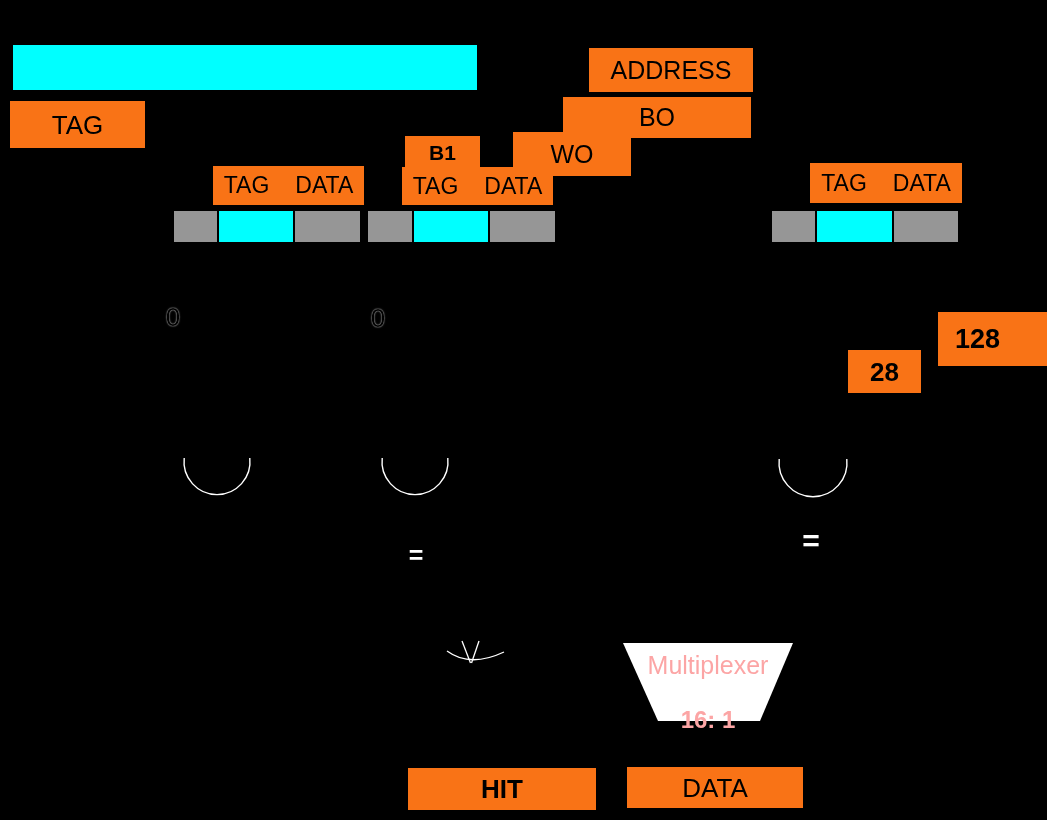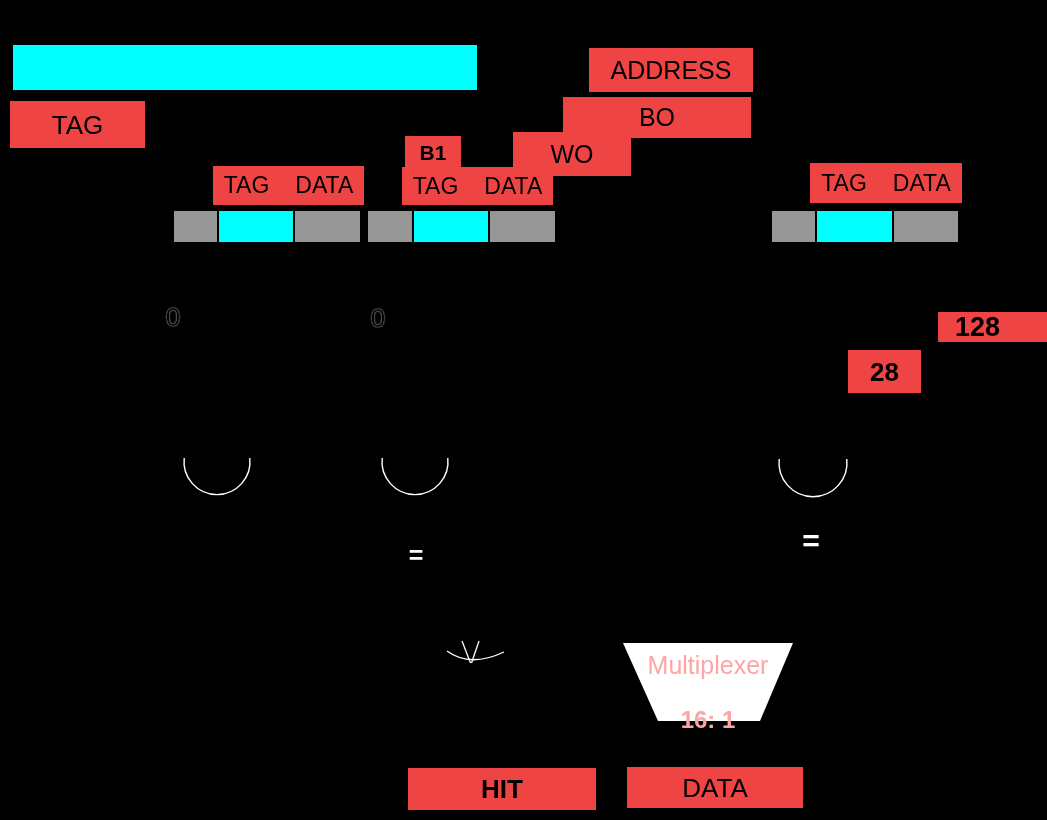--- a/index.html
+++ b/index.html
@@ -1,21 +1,21 @@
 <!DOCTYPE html>
 <html><head>
 <meta charset="utf-8">
 <style>
   html,body{margin:0;padding:0;background:#000;}
   .canvas{
     position:relative;width:1047px;height:820px;background:#000;overflow:hidden;
     font-family:"Liberation Sans","DejaVu Sans",sans-serif;color:#000;
   }
   .box{
-    position:absolute;background:#ef4444;color:#000;
+    position:absolute;background:#f97316;color:#000;
     display:flex;align-items:center;justify-content:center;
     font-size:25px;line-height:1;white-space:nowrap;
   }
   .bold{font-weight:bold;}
   .cyanbar{position:absolute;background:#00ffff;}
   .hdr{gap:26px;font-size:23px;}
   .row{position:absolute;display:flex;gap:2px;}
   .seg{height:100%;}
   .seg.gray{background:#969696;}
   .seg.cyan{background:#00ffff;}
@@ -44,21 +44,21 @@
 
   <div class="box" style="left:589px;top:48px;width:164px;height:44px;">
     <span>ADDRESS</span>
   </div>
   <div class="box" style="left:563px;top:97px;width:188px;height:41px;">
     <span>BO</span>
   </div>
   <div class="box" style="left:513px;top:132px;width:118px;height:44px;">
     <span>WO</span>
   </div>
-  <div class="box bold" style="left:405px;top:136px;width:56px;height:32px;font-size:21px;">
+  <div class="box bold" style="left:405px;top:136px;width:75px;height:32px;font-size:21px;">
     <span>B1</span>
   </div>
 
   <div class="box hdr" style="left:213px;top:166px;width:151px;height:39px;">
     <span>TAG</span>
     <span>DATA</span>
   </div>
   <div class="box hdr" style="left:402px;top:167px;width:151px;height:38px;">
     <span>TAG</span>
     <span>DATA</span>
@@ -83,21 +83,21 @@
     <div class="seg cyan" style="width:75px;"></div>
     <div class="seg gray" style="width:64px;"></div>
   </div>
 
   <div class="zero" style="left:160px;top:304px;width:26px;text-align:center;">0</div>
   <div class="zero" style="left:365px;top:305px;width:26px;text-align:center;">0</div>
 
   <div class="box bold" style="left:848px;top:307px;width:73px;height:43px;font-size:26px;margin-top:43px;">
     <span>28</span>
   </div>
-  <div class="box bold" style="left:938px;top:312px;width:109px;height:30px;font-size:27px;padding-right:30px;box-sizing:border-box;">
+  <div class="box bold" style="left:938px;top:312px;width:109px;height:54px;font-size:27px;padding-right:30px;box-sizing:border-box;">
     <span>128</span>
   </div>
 
   <svg class="overlay" width="1047" height="820" viewBox="0 0 1047 820">
     <path class="arc" d="M 184.2 458 A 33 33 0 1 0 249.8 458"></path>
     <path class="arc" d="M 382.2 458 A 33 33 0 1 0 447.8 458"></path>
     <path class="arc" d="M 779.2 459 A 34 34 0 1 0 846.8 459"></path>
     <path class="gateline" d="M 462 641 L 470.5 663"></path>
     <path class="gateline" d="M 479 641 L 471.5 663"></path>
     <path class="gateline" d="M 447 651 Q 470 668 504 652"></path>

